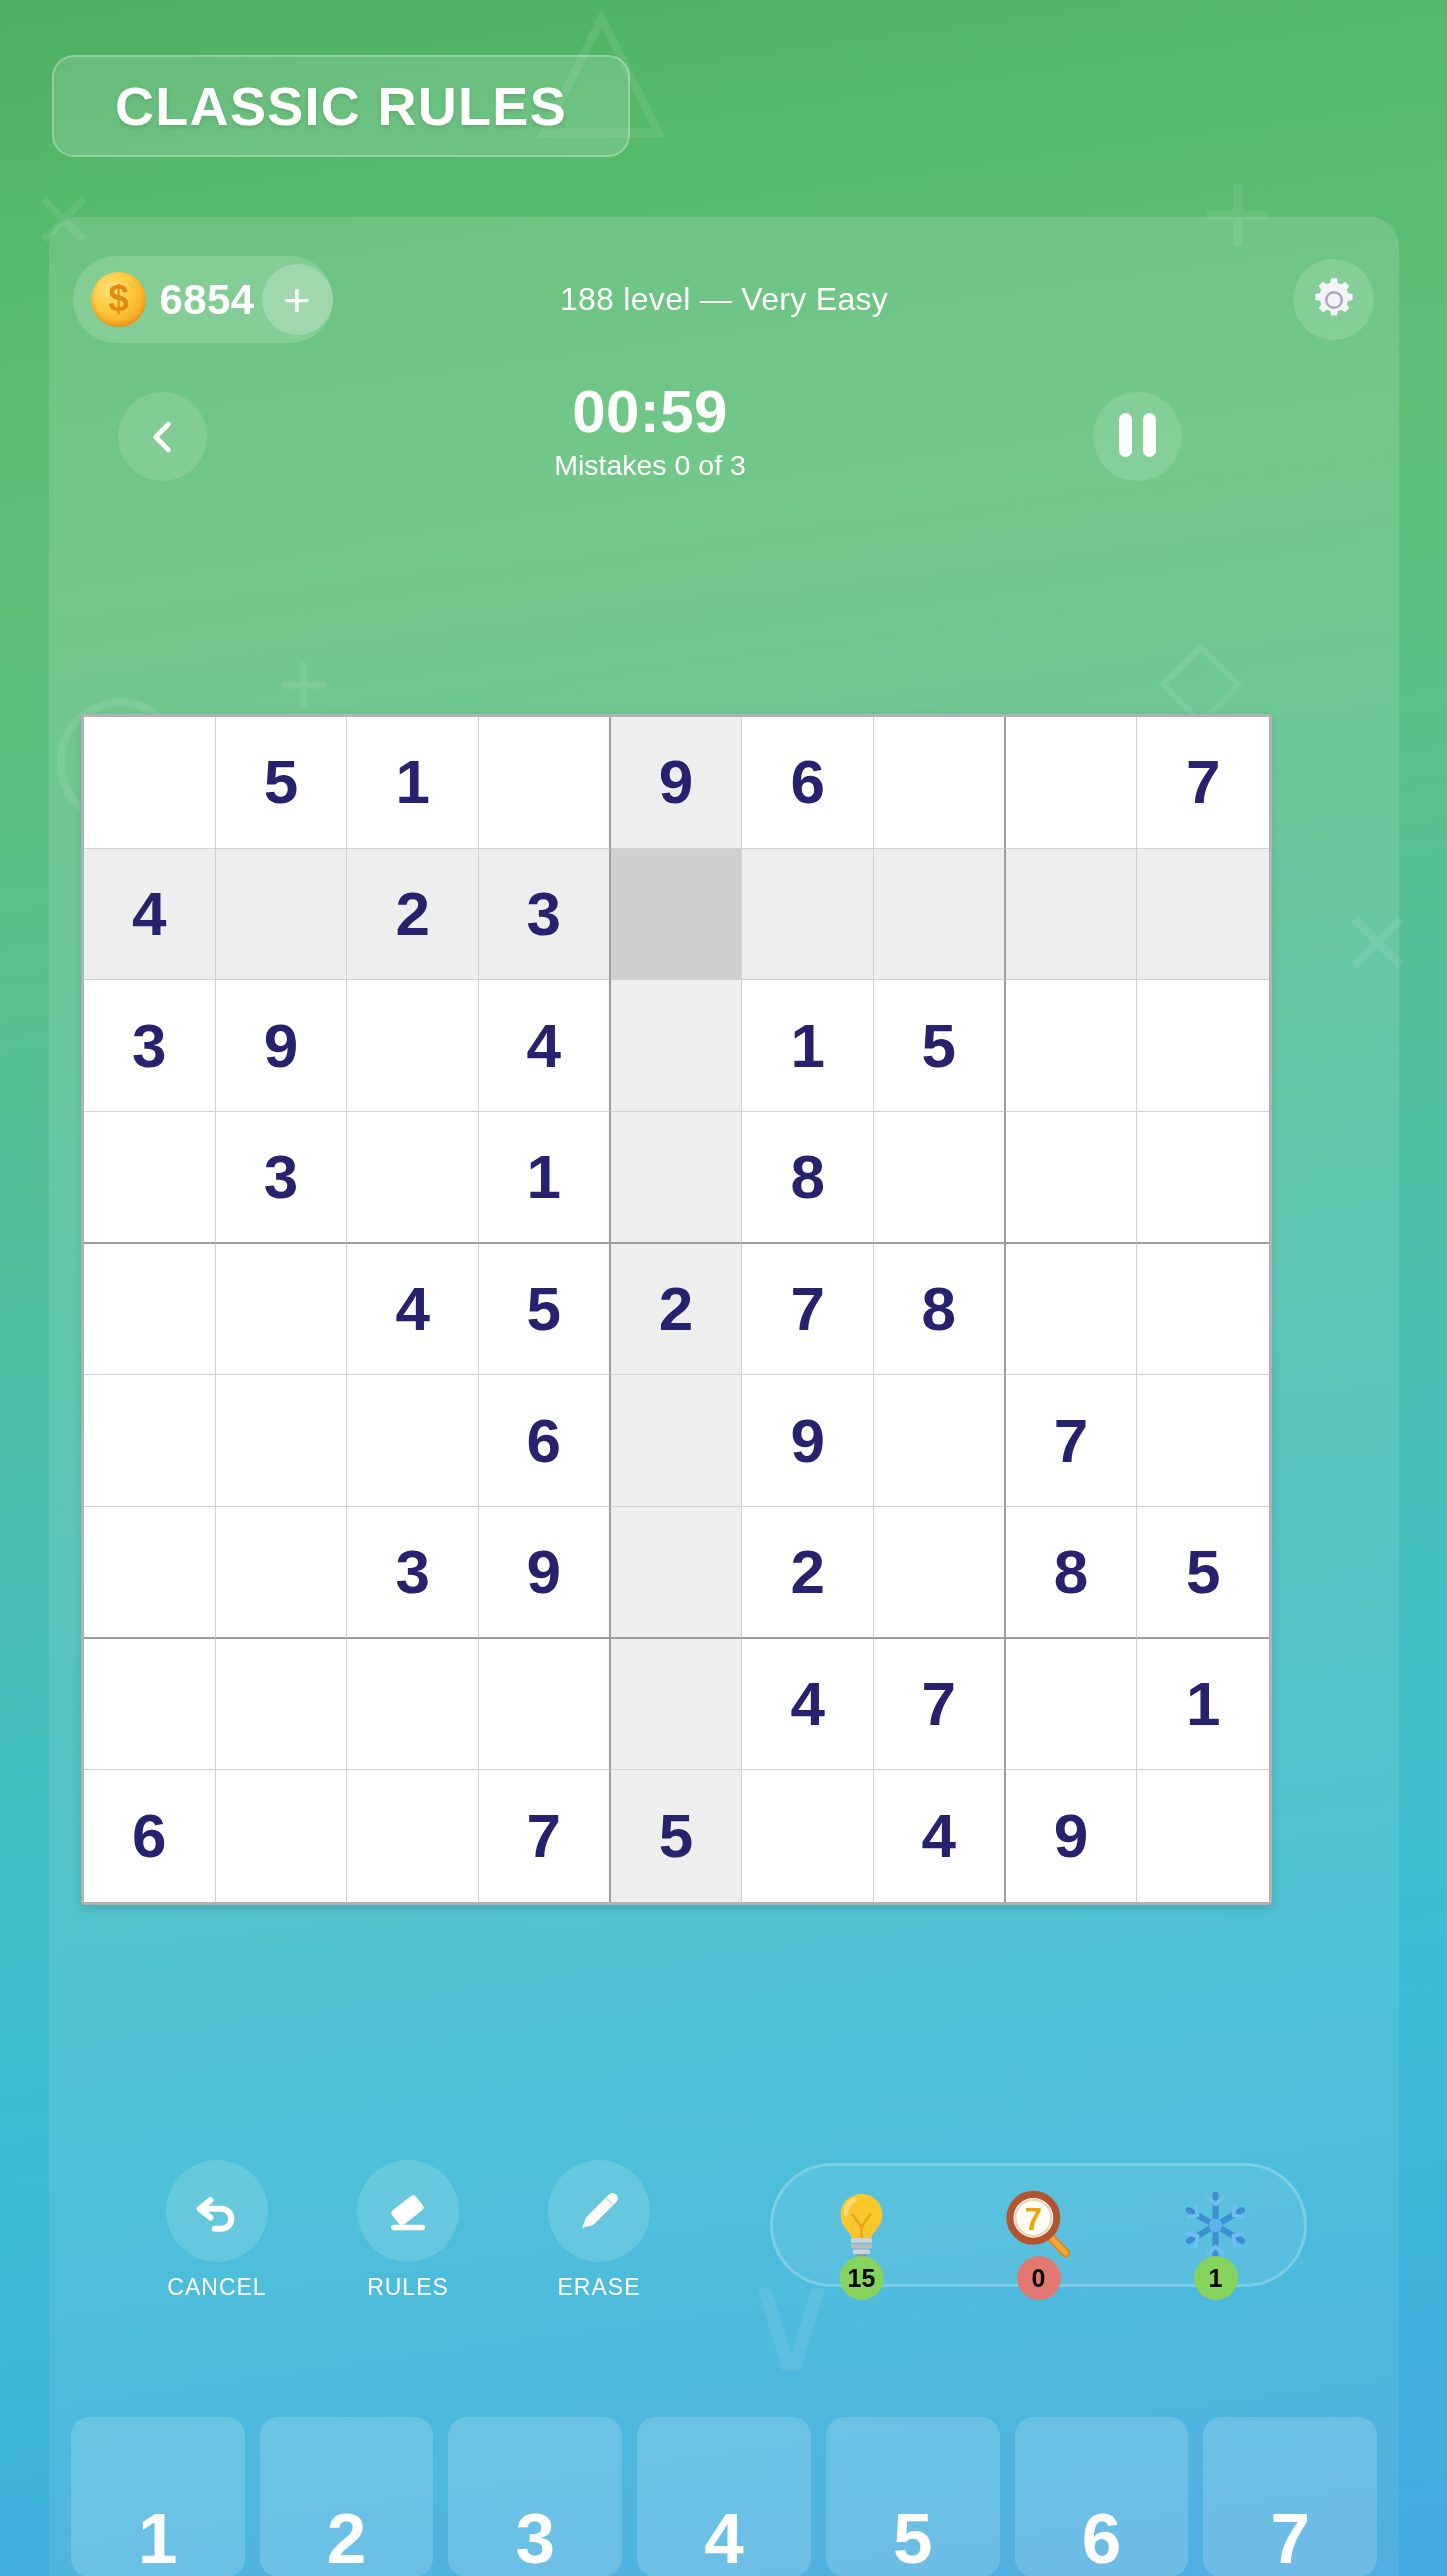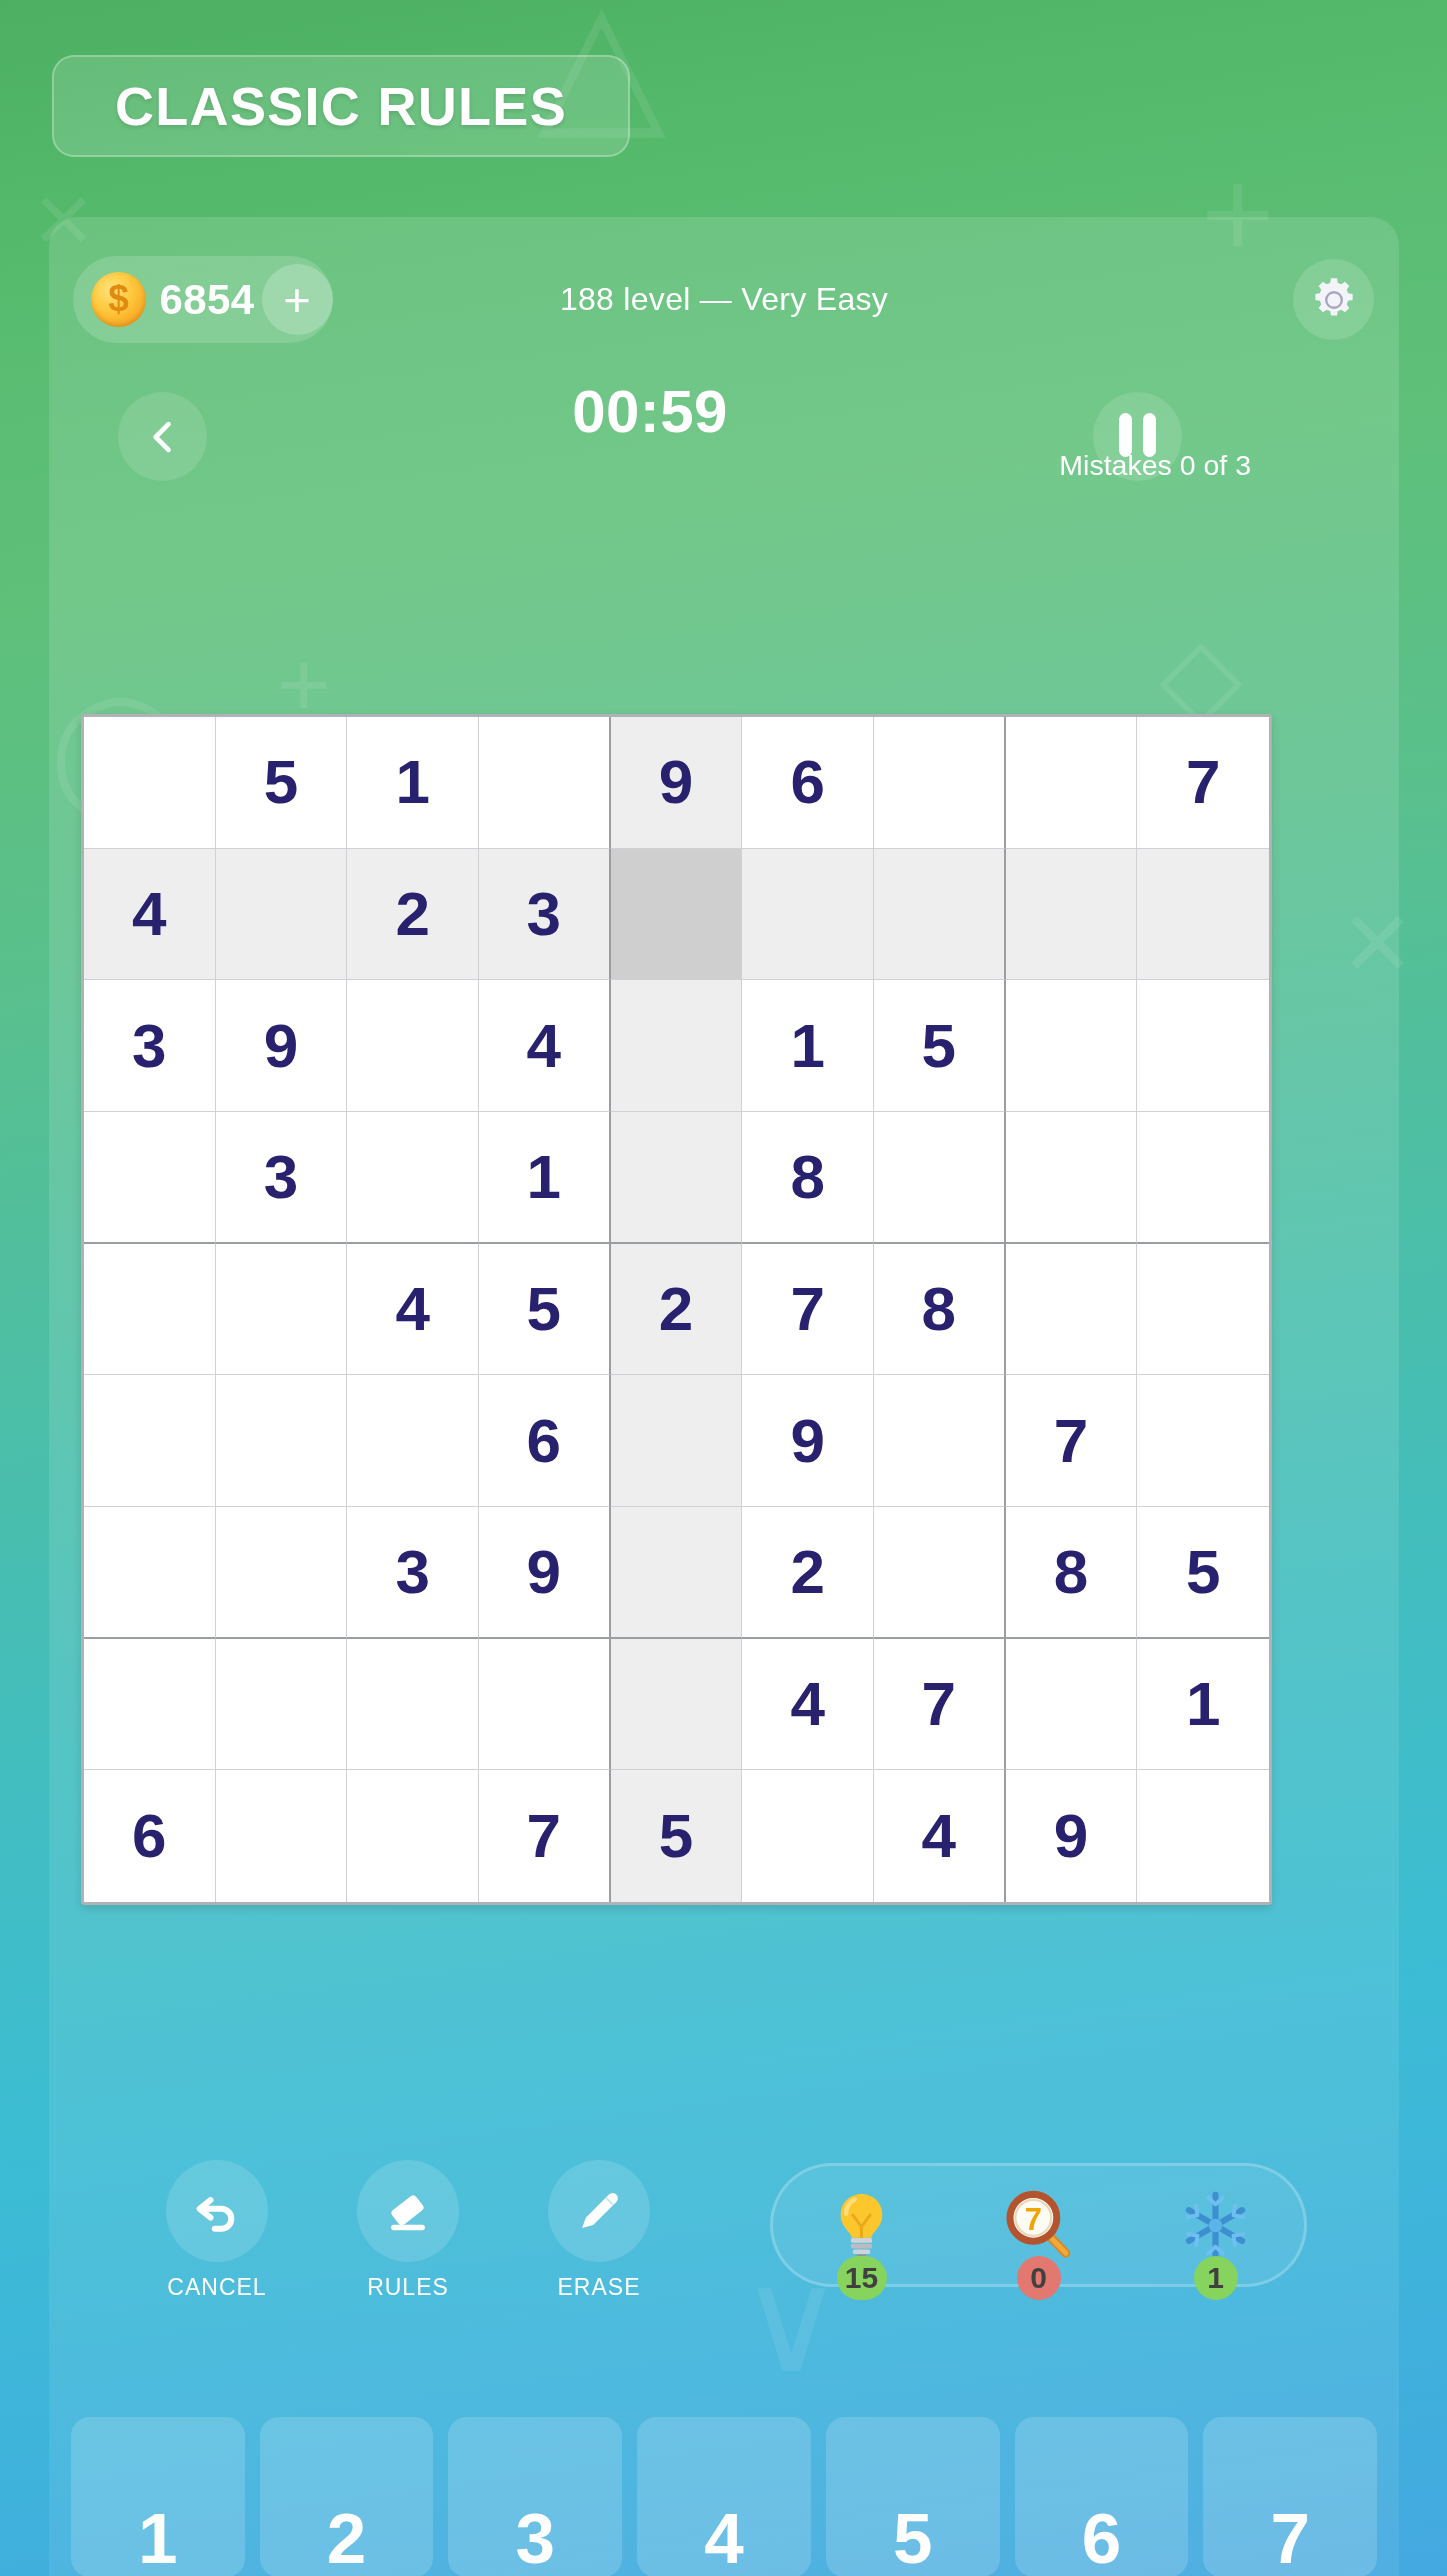--- a/index.html
+++ b/index.html
@@ -188,21 +188,21 @@
     left: 0; right: 0; top: 0;
     text-align: center;
     color: #ffffff;
     font-size: 60px;
     font-weight: 600;
     letter-spacing: 0.4px;
   }
   .mistakes-text {
     position: absolute;
     left: 0; right: 0; top: 72px;
-    text-align: right;
+    text-align: center;
     color: #ffffff;
     font-size: 28.5px;
     font-weight: 500;
   }
 
   
   .sudoku-wrap {
     position: absolute;
     left: 81px;
     top: 714px;
@@ -292,22 +292,22 @@
   }
   .powerup-badge {
     position: absolute;
     left: 50%;
     transform: translateX(-50%);
     bottom: -13.4px;
     min-width: 44px;
     height: 44px;
     padding: 0 8.4px;
     border-radius: 22px;
-    color: #404040;
-    font-size: 30px;
+    color: #000000;
+    font-size: 25px;
     font-weight: 600;
     display: flex; align-items: center; justify-content: center;
     line-height: 1;
   }
   .badge-green { background: #86d35e; }
   .badge-red   { background: #e2786f; }
 
   
   .numpad {
     position: absolute;

